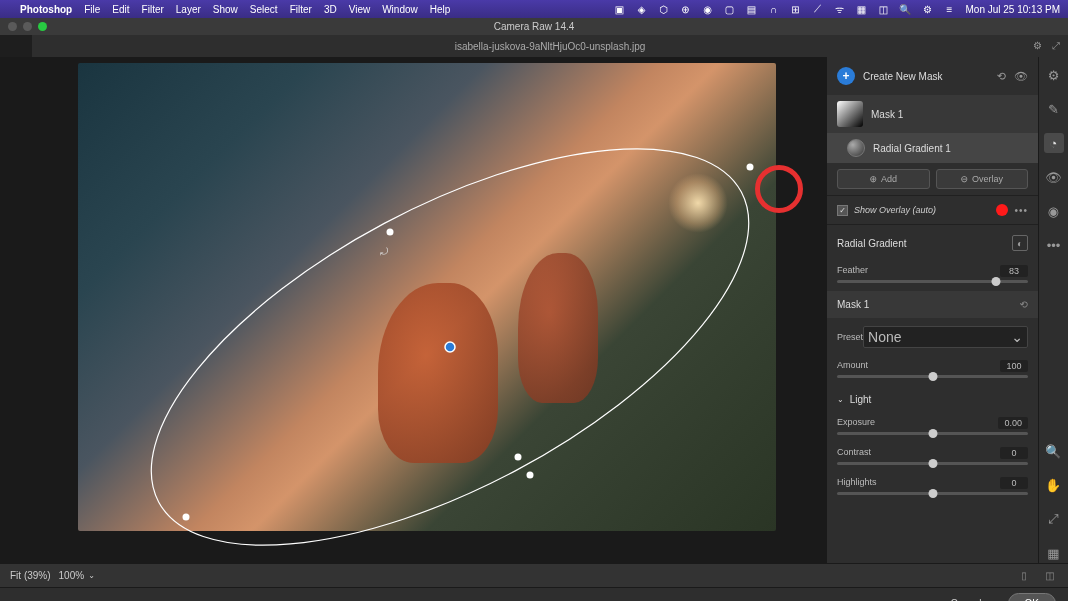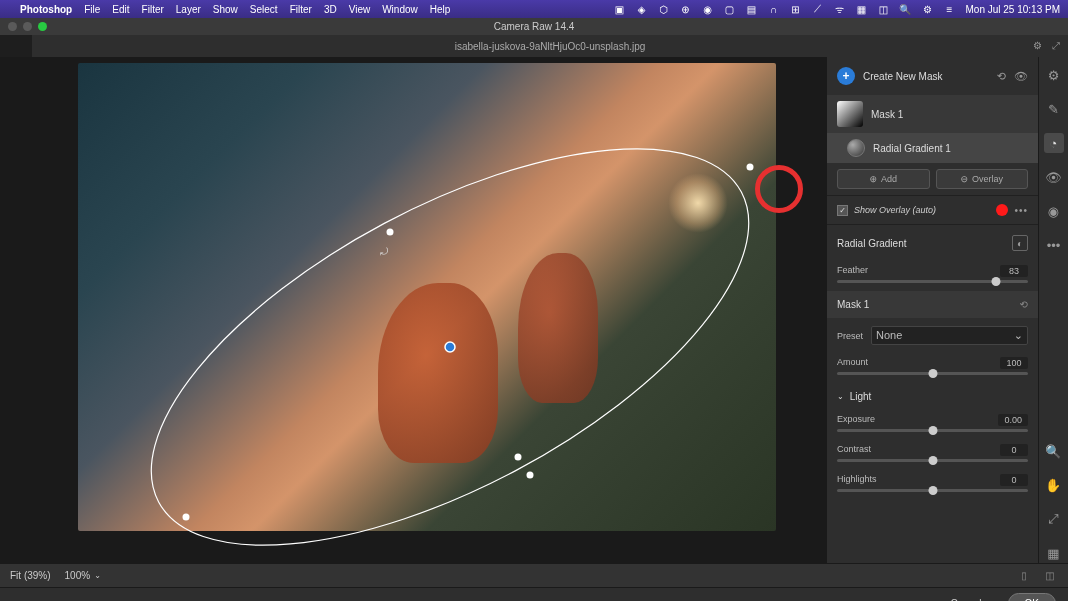--- a/index.html
+++ b/index.html
@@ -74,35 +74,35 @@
     .section-header-icon { width: 16px; height: 16px; border: 1px solid #666; border-radius: 2px; display: flex; align-items: center; justify-content: center; font-size: 10px; color: #999; }
     
     .slider-row { padding: 4px 10px 8px 10px; }
     .slider-label-row { display: flex; justify-content: space-between; color: #bbb; font-size: 9px; margin-bottom: 3px; }
     .slider-value { background: #222; padding: 1px 6px; border-radius: 2px; min-width: 28px; text-align: center; }
     .slider-track { height: 3px; background: #555; position: relative; border-radius: 2px; }
     .slider-thumb { position: absolute; top: -3px; width: 9px; height: 9px; background: #ccc; border-radius: 50%; transform: translateX(-50%); }
     
     .mask1-header { background: #383838; padding: 8px 10px; display: flex; align-items: center; justify-content: space-between; color: #ddd; font-size: 10px; font-weight: 500; }
     
-    .preset-row { display: flex; align-items: center; gap: 8px; padding: 8px 10px; }
+    .preset-row { display: flex; align-items: center; gap: 0; padding: 8px 10px; }
     .preset-label { color: #bbb; font-size: 9px; }
-    .preset-select { flex: 1; background: #222; border: 1px solid #444; color: #bbb; font-size: 11px; padding: 2px 4px; border-radius: 2px; }
+    .preset-select { flex: 1; background: #222; border: 1px solid #444; color: #bbb; font-size: 14px; padding: 2px 4px; border-radius: 2px; }
     
     .light-header { display: flex; align-items: center; gap: 6px; padding: 8px 10px; color: #ddd; font-size: 10px; }
     .chevron { font-size: 8px; }
     
     
     .tool-strip { width: 30px; background: #2e2e2e; display: flex; flex-direction: column; align-items: center; padding-top: 8px; gap: 14px; border-left: 1px solid #1a1a1a; }
     .tool-btn { width: 20px; height: 20px; display: flex; align-items: center; justify-content: center; color: #999; font-size: 13px; cursor: pointer; border-radius: 3px; }
     .tool-btn.active { background: #4a4a4a; color: #ddd; }
     .tool-strip-spacer { flex: 1; }
     
     
-    .canvas-footer { height: 24px; background: #333; display: flex; align-items: center; padding: 0 10px; gap: 14px; color: #ccc; font-size: 10px; border-top: 1px solid #1a1a1a; }
+    .canvas-footer { height: 24px; background: #333; display: flex; align-items: center; padding: 0 10px; gap: 8px; color: #ccc; font-size: 10px; border-top: 1px solid #1a1a1a; }
     .canvas-footer-right { margin-left: auto; display: flex; gap: 10px; }
     .footer-icon { width: 16px; height: 16px; display: flex; align-items: center; justify-content: center; color: #888; }
     
     .bottom-bar { height: 32px; background: #2e2e2e; display: flex; align-items: center; justify-content: flex-end; padding: 0 12px; gap: 10px; border-top: 1px solid #1a1a1a; }
     .btn { padding: 4px 16px; border-radius: 12px; font-size: 10px; cursor: pointer; border: none; }
     .btn-cancel { background: transparent; color: #ccc; }
     .btn-ok { background: #555; color: #fff; border: 1px solid #777; }
     .zoom-dropdown { display: flex; align-items: center; gap: 4px; }
   </style>
 </head>

